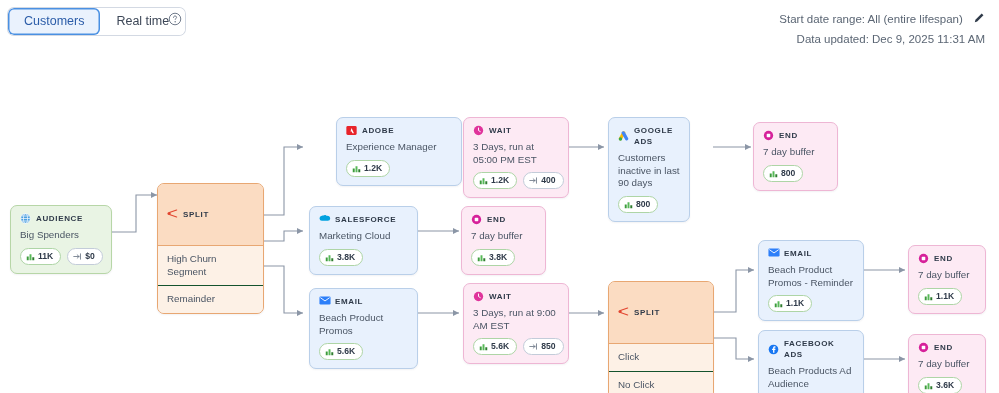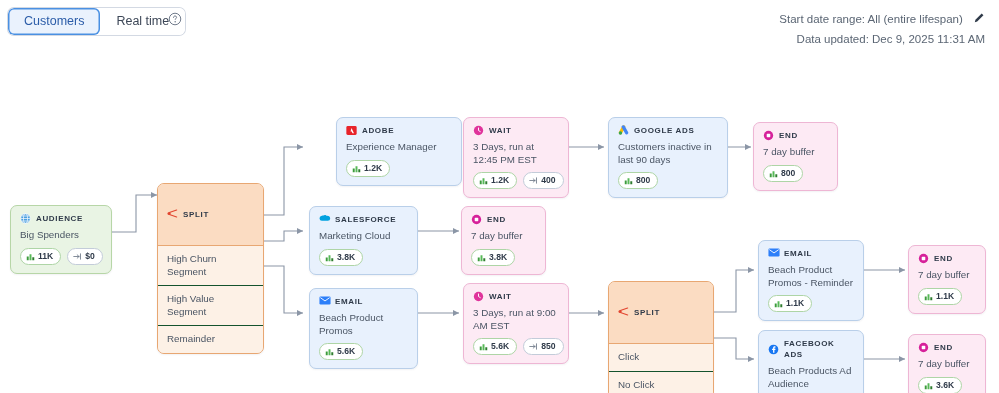--- a/index.html
+++ b/index.html
@@ -221,21 +221,20 @@
     <div class="split-head">
       <span class="nicon">
         <svg viewBox="0 0 16 16" width="11" height="11">
           <path d="M14 3 3.5 6.6M14 13 3.5 9.4" stroke="#e2452f" stroke-width="1.7" fill="none" stroke-linecap="round"></path>
           <circle cx="3" cy="8" r="2.3" fill="#e2452f"></circle>
         </svg>
       </span>
       <span>SPLIT</span>
     </div>
     <div class="split-row">High Churn Segment</div>
-    <div class="split-row">High Value Segment</div>
     <div class="split-row">Remainder</div>
   </div>
 
   <div class="node blue" style="left:320px; top:117px; width:126px;margin-left:16px;">
     <div class="node-title">
       <span class="nicon">
         <svg viewBox="0 0 16 16" width="11" height="11">
           <rect x="0.5" y="1.5" width="15" height="13" rx="2" fill="#e8232a"></rect>
           <path d="M8 4.2 11.6 12h-2.2L8.3 9.6H6.6z" fill="#fff"></path>
         </svg>
@@ -260,21 +259,21 @@
   <div class="node pink" style="left:463px; top:117px; width:106px;">
     <div class="node-title">
       <span class="nicon">
         <svg viewBox="0 0 16 16" width="11" height="11">
           <circle cx="8" cy="8" r="6.8" fill="#e0339b"></circle>
           <path d="M8 4.3V8l2.6 1.6" fill="none" stroke="#fff" stroke-width="1.4" stroke-linecap="round"></path>
         </svg>
       </span>
       <span>WAIT</span>
     </div>
-    <div class="node-sub">3 Days, run at 12:45 PM EST</div>
+    <div class="node-sub">3 Days, run at 05:00 PM EST</div>
     <div class="badges">
       <span class="badge people">
         <span class="bicon">
           <svg viewBox="0 0 12 12" width="9" height="9">
             <rect x="1" y="6" width="2.6" height="5" fill="#3c9c3c"></rect>
             <rect x="4.7" y="3" width="2.6" height="8" fill="#57b957"></rect>
             <rect x="8.4" y="7" width="2.6" height="4" fill="#2e7d2e"></rect>
           </svg>
         </span>
         <span>1.2K</span>
@@ -284,21 +283,21 @@
           <svg viewBox="0 0 12 12" width="9" height="9">
             <path d="M1 6h7M8 6 5.6 3.8M8 6 5.6 8.2" fill="none" stroke="#6b7686" stroke-width="1.1" stroke-linecap="round" stroke-linejoin="round"></path>
             <path d="M10 2.4v7.2" stroke="#6b7686" stroke-width="1.1" stroke-linecap="round"></path>
           </svg>
         </span>
         <span>400</span>
       </span>
     </div>
   </div>
 
-  <div class="node blue" style="left:608px; top:117px; width:120px;">
+  <div class="node blue" style="left:608px; top:117px; width:82px;">
     <div class="node-title">
       <span class="nicon">
         <svg viewBox="0 0 16 16" width="11" height="11">
           <path d="M6.2 1.6 1.4 10a2.4 2.4 0 0 0 4.2 2.4l4.8-8.4a2.4 2.4 0 0 0-4.2-2.4z" fill="#fbbc04"></path>
           <path d="M9.8 1.6 14.6 10a2.4 2.4 0 0 1-4.2 2.4L5.6 4a2.4 2.4 0 0 1 4.2-2.4z" fill="#4285f4"></path>
           <circle cx="3.6" cy="11.5" r="2.5" fill="#34a853"></circle>
         </svg>
       </span>
       <span>GOOGLE ADS</span>
     </div>

